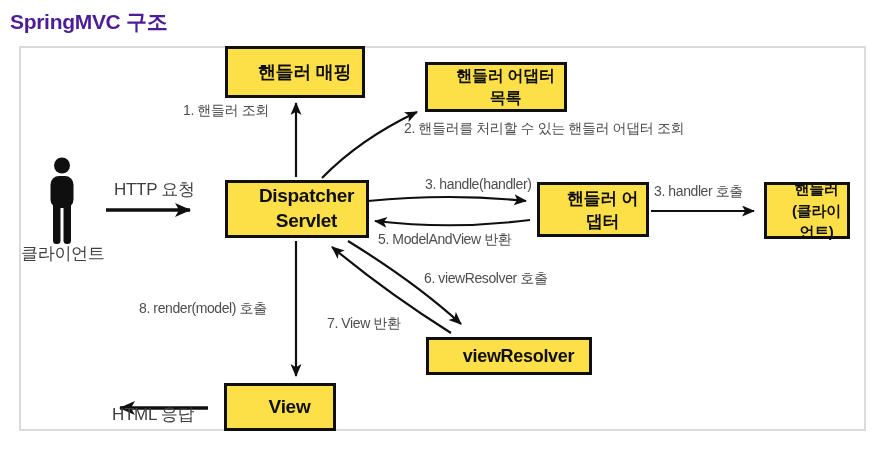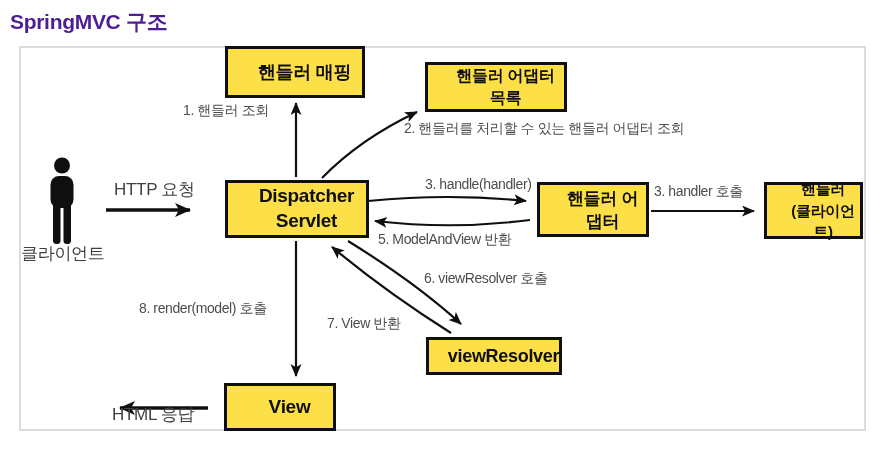--- a/index.html
+++ b/index.html
@@ -36,22 +36,22 @@
     align-items: center; justify-content: center;
     text-align: center;
     letter-spacing: -0.3px;
     padding-left: 19px;
   }
   .node span { display: block; }
   .n-handler-mapping      { left: 225px; top:  46px; width: 140px; height: 52px; font-size: 18px; }
   .n-handler-adapter-list { left: 425px; top:  62px; width: 142px; height: 50px; font-size: 16px; line-height: 1.35; }
   .n-dispatcher-servlet   { left: 225px; top: 180px; width: 144px; height: 58px; font-size: 19px; line-height: 1.3; }
   .n-handler-adapter      { left: 537px; top: 182px; width: 112px; height: 55px; font-size: 17px; }
-  .n-handler-controller   { left: 764px; top: 182px; width:  99px; height: 57px; font-size: 15px; line-height: 1.45; }
-  .n-view-resolver        { left: 426px; top: 337px; width: 136px; height: 38px; font-size: 18px; }
+  .n-handler-controller   { left: 764px; top: 182px; width:  86px; height: 57px; font-size: 15px; line-height: 1.45; }
+  .n-view-resolver        { left: 426px; top: 337px; width: 166px; height: 38px; font-size: 18px; }
   .n-view                 { left: 224px; top: 383px; width: 112px; height: 48px; font-size: 19px; }
   .step-label {
     position: absolute;
     font-size: 14px; font-weight: normal; color: #4d4d4d;
     white-space: nowrap; letter-spacing: -0.4px;
   }
   .l-step1 { left: 183px; top: 102px; }
   .l-step2 { left: 404px; top: 120px; }
   .l-step3 { left: 389px; top: 176px; margin-left: 36px; }
   .l-step4 { left: 654px; top: 183px; }

